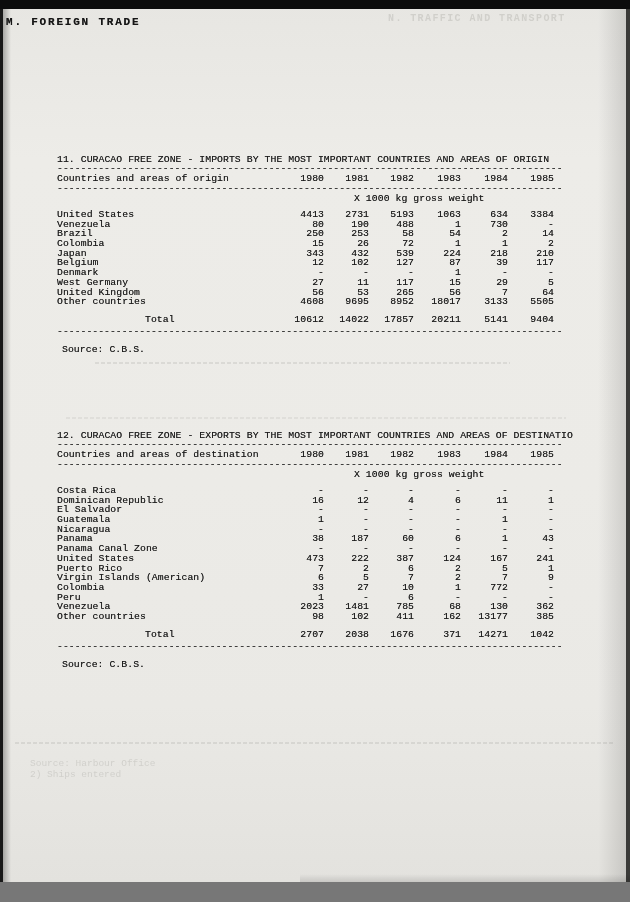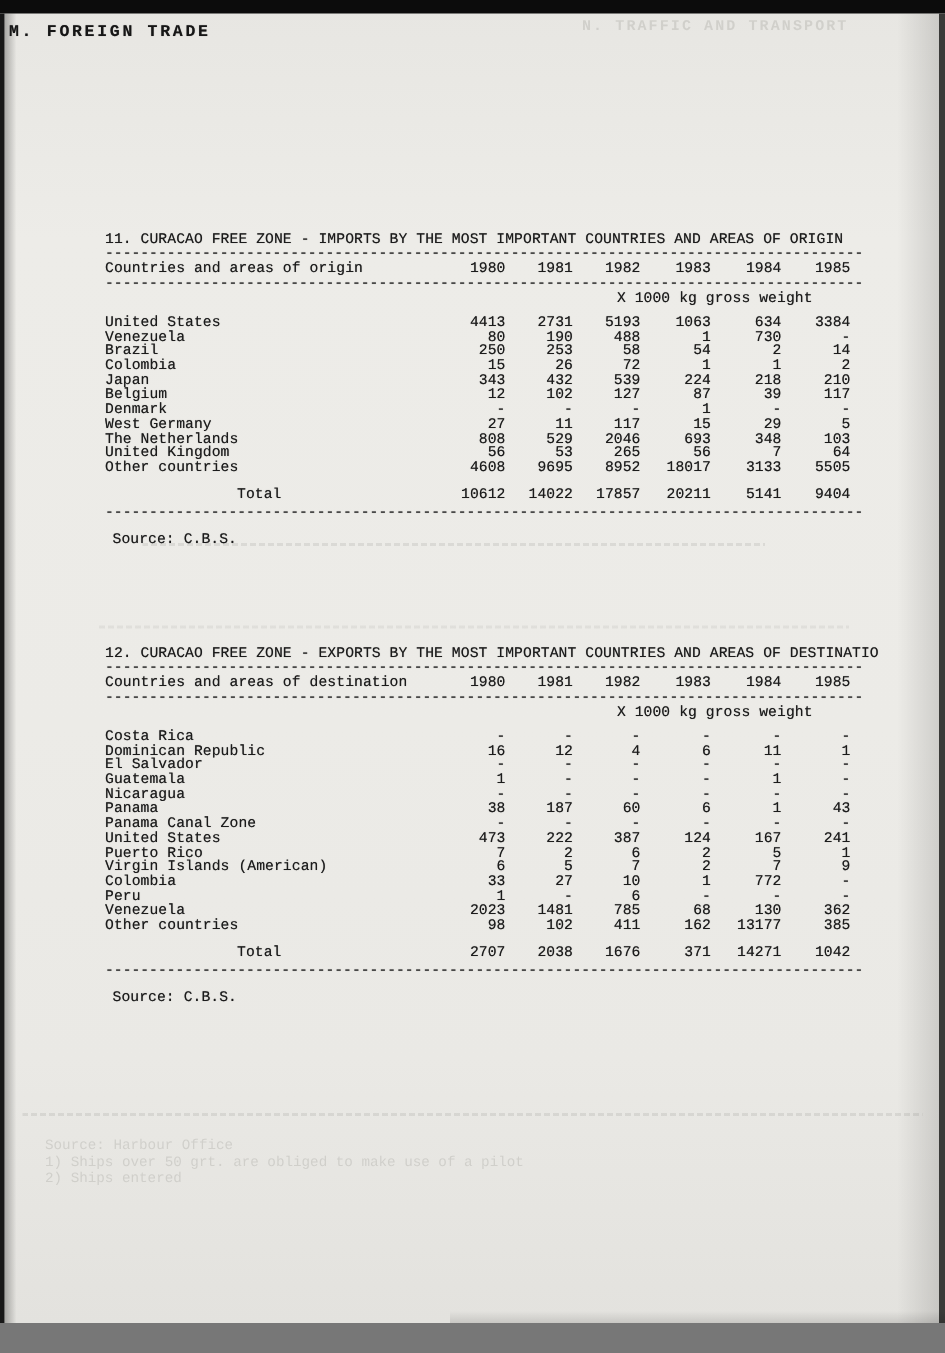--- a/index.html
+++ b/index.html
@@ -34,38 +34,38 @@
   .ghost-header { position:absolute; left:388px; top:13px; font-size:10px; font-weight:bold; letter-spacing:1.4px; }
   .ghost-rule { position:absolute; height:2px;
     background:repeating-linear-gradient(90deg,rgba(60,60,55,.10) 0 4px,rgba(0,0,0,0) 4px 6px); }
   .ghost-rule.a { left:95px;  top:362px; width:415px; }
   .ghost-rule.b { left:66px;  top:417px; width:500px; opacity:.7; }
   .ghost-rule.c { left:15px;  top:742px; width:600px; }
   .ghost-foot { position:absolute; left:30px; top:758px; font-size:9.5px; line-height:11px; }
 
   
   .tbl {
-    position:absolute; left:70px; width:516px;
+    position:absolute; left:57px; width:516px;
     font-size:9.8px; line-height:10px; letter-spacing:.05px;
     text-shadow:0 0 .45px rgba(20,20,20,.65);
     white-space:nowrap;
   }
   .tbl .line  { height:10px; overflow:hidden; }
   .tbl .title { height:9px; }
   .tbl .rule  { width:512px; letter-spacing:0; color:#242424; }
   .trow { display:grid; grid-template-columns:222px 45px 45px 45px 47px 47px 46px; }
   .trow span { overflow:hidden; }
   .trow .num  { text-align:right; }
   .rows .trow { height:9.7px; line-height:9.7px; }
   .trow.head  { height:10px; }
   .rows { margin-top:6px; }
   .trow.total { margin-top:8px; height:10px; }
   .totlbl { padding-left:88px; }
   .tbl .rule.after-total { margin-top:2px; }
-  .unit { margin-left:297px;text-align:center; }
+  .unit { margin-left:297px; }
   .src  { margin-top:8px; margin-left:5px; }
 </style>
 </head>
 <body>
 
 <div id="page">
 
   <div class="top-band"></div>
   <div class="left-strip"></div>
   <div class="left-shade"></div>
@@ -75,21 +75,20 @@
   <div class="bottom-band"></div>
 
   <div class="page-header">M. FOREIGN TRADE</div>
 
   <div class="ghost ghost-header">N. TRAFFIC AND TRANSPORT</div>
   <div class="ghost-rule a"></div>
   <div class="ghost-rule b"></div>
   <div class="ghost-rule c"></div>
   <div class="ghost ghost-foot">
     <div>Source: Harbour Office</div>
-    <div>1) Ships over 50 grt. are obliged to make use of a pilot</div>
     <div>2) Ships entered</div>
   </div>
 
   <section class="tbl" style="top:155px">
     <div class="line title">11. CURACAO FREE ZONE - IMPORTS BY THE MOST IMPORTANT COUNTRIES AND AREAS OF ORIGIN</div>
     <div class="line rule">--------------------------------------------------------------------------------------</div>
     <div class="trow head">
       <span class="stub">Countries and areas of origin</span>
     <span class="num">1980</span>
         <span class="num">1981</span>
@@ -167,29 +166,20 @@
         <div class="trow">
           <span class="stub">West Germany</span>
           <span class="num">27</span>
           <span class="num">11</span>
           <span class="num">117</span>
           <span class="num">15</span>
           <span class="num">29</span>
           <span class="num">5</span>
         </div>
         <div class="trow">
-          <span class="stub">The Netherlands</span>
-          <span class="num">808</span>
-          <span class="num">529</span>
-          <span class="num">2046</span>
-          <span class="num">693</span>
-          <span class="num">348</span>
-          <span class="num">103</span>
-        </div>
-        <div class="trow">
           <span class="stub">United Kingdom</span>
           <span class="num">56</span>
           <span class="num">53</span>
           <span class="num">265</span>
           <span class="num">56</span>
           <span class="num">7</span>
           <span class="num">64</span>
         </div>
         <div class="trow">
           <span class="stub">Other countries</span>

